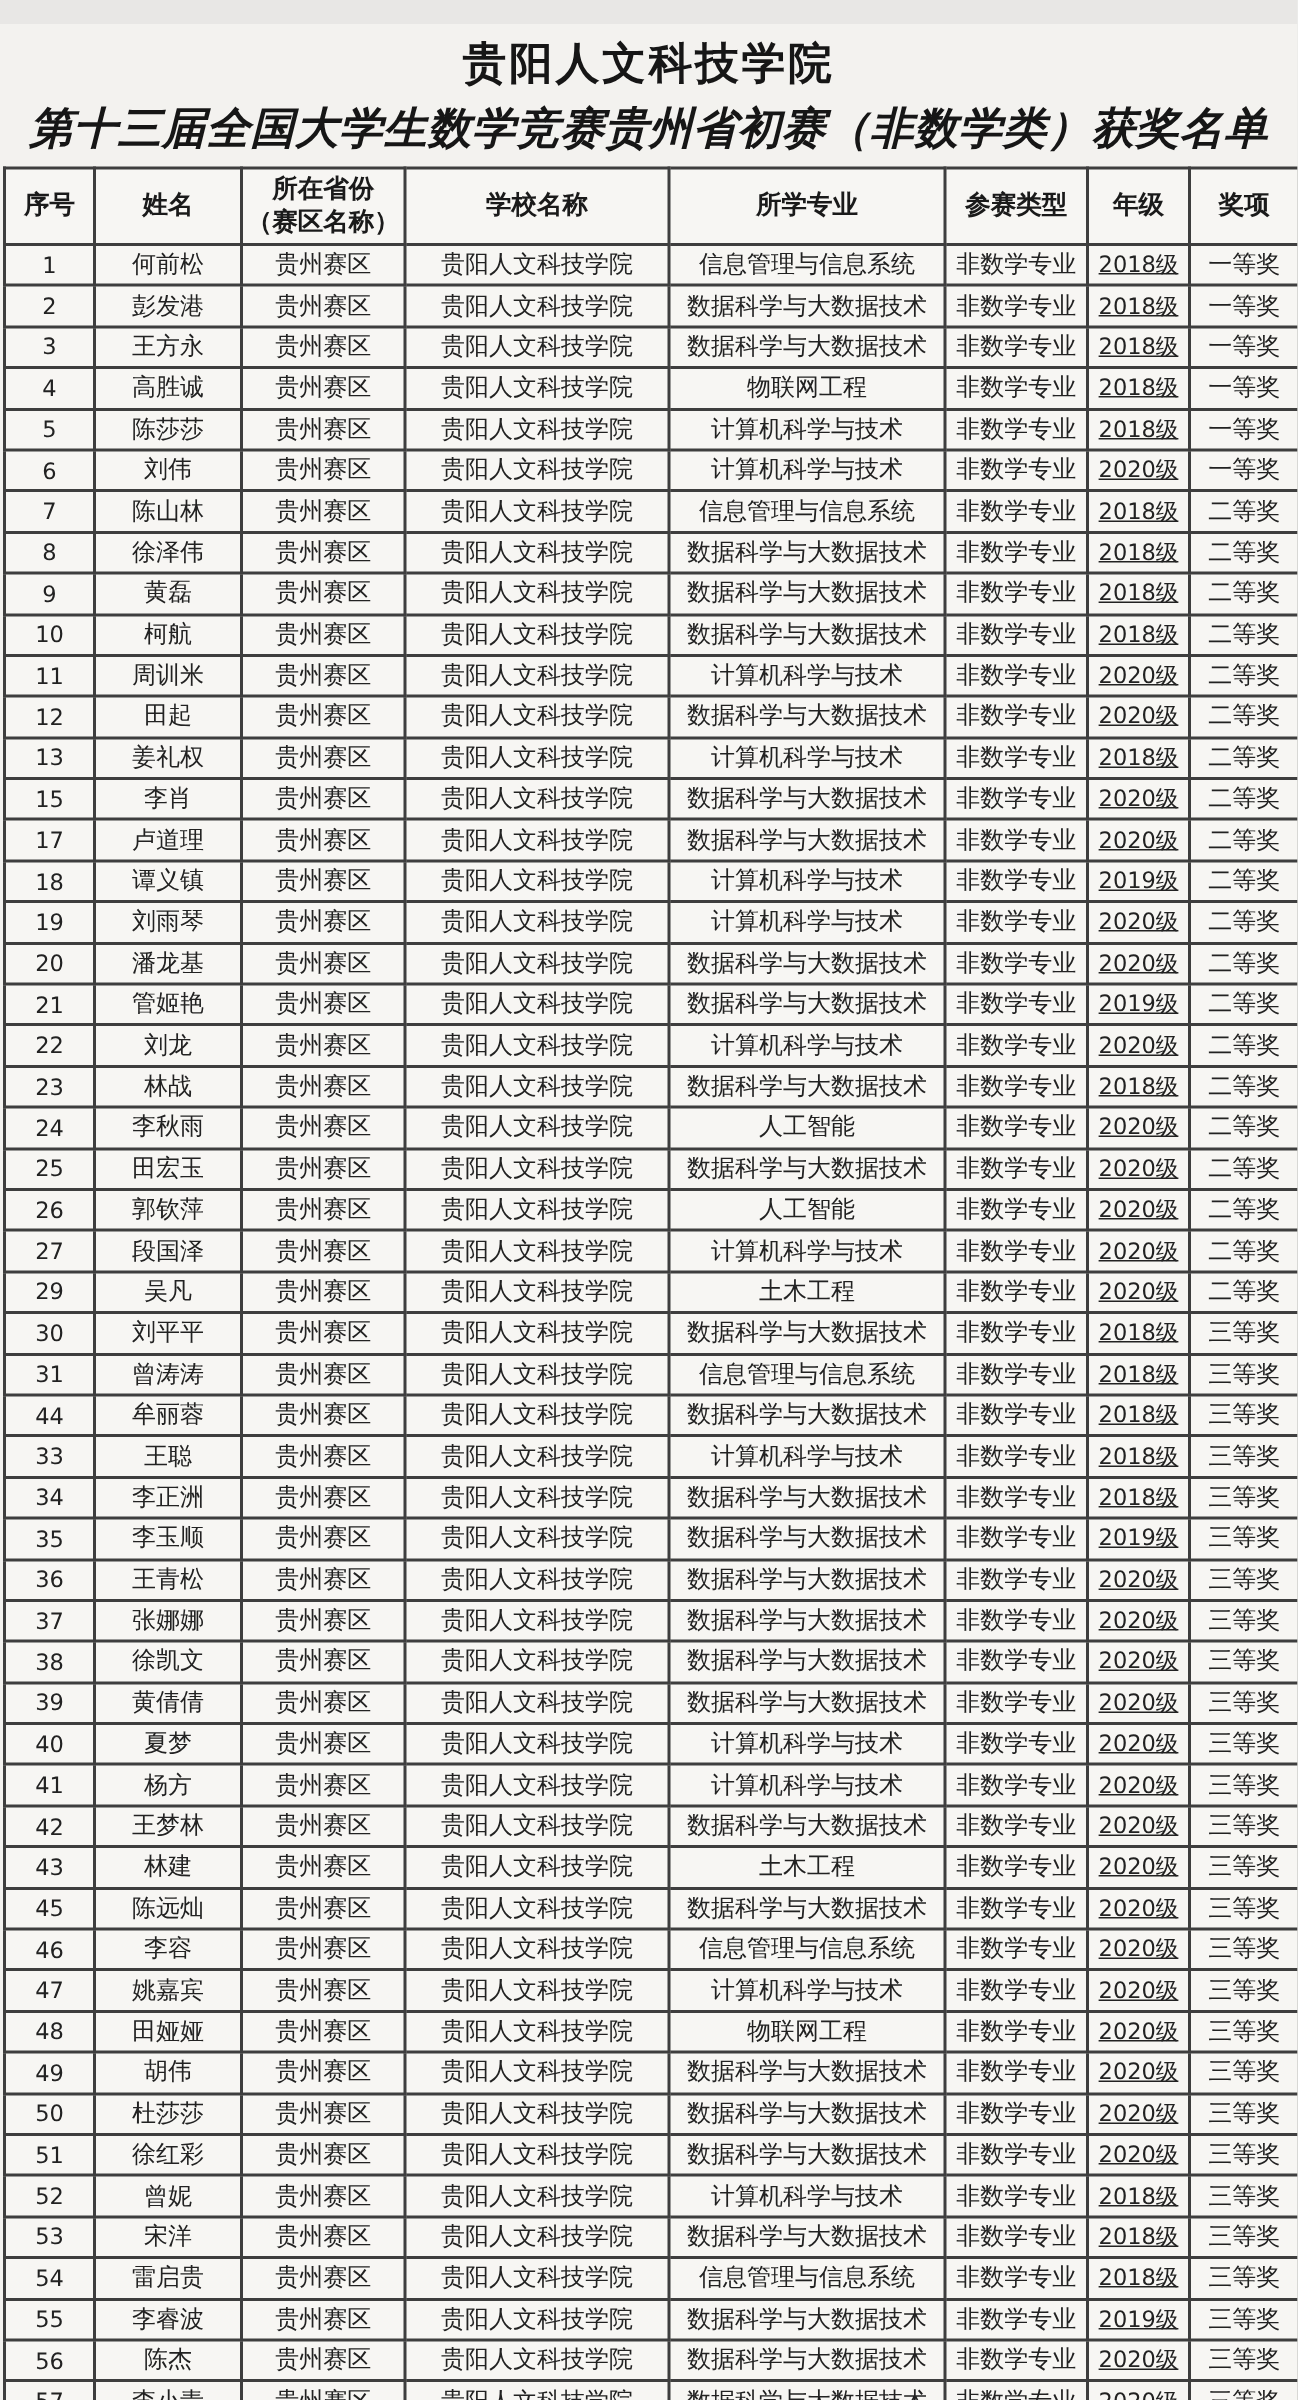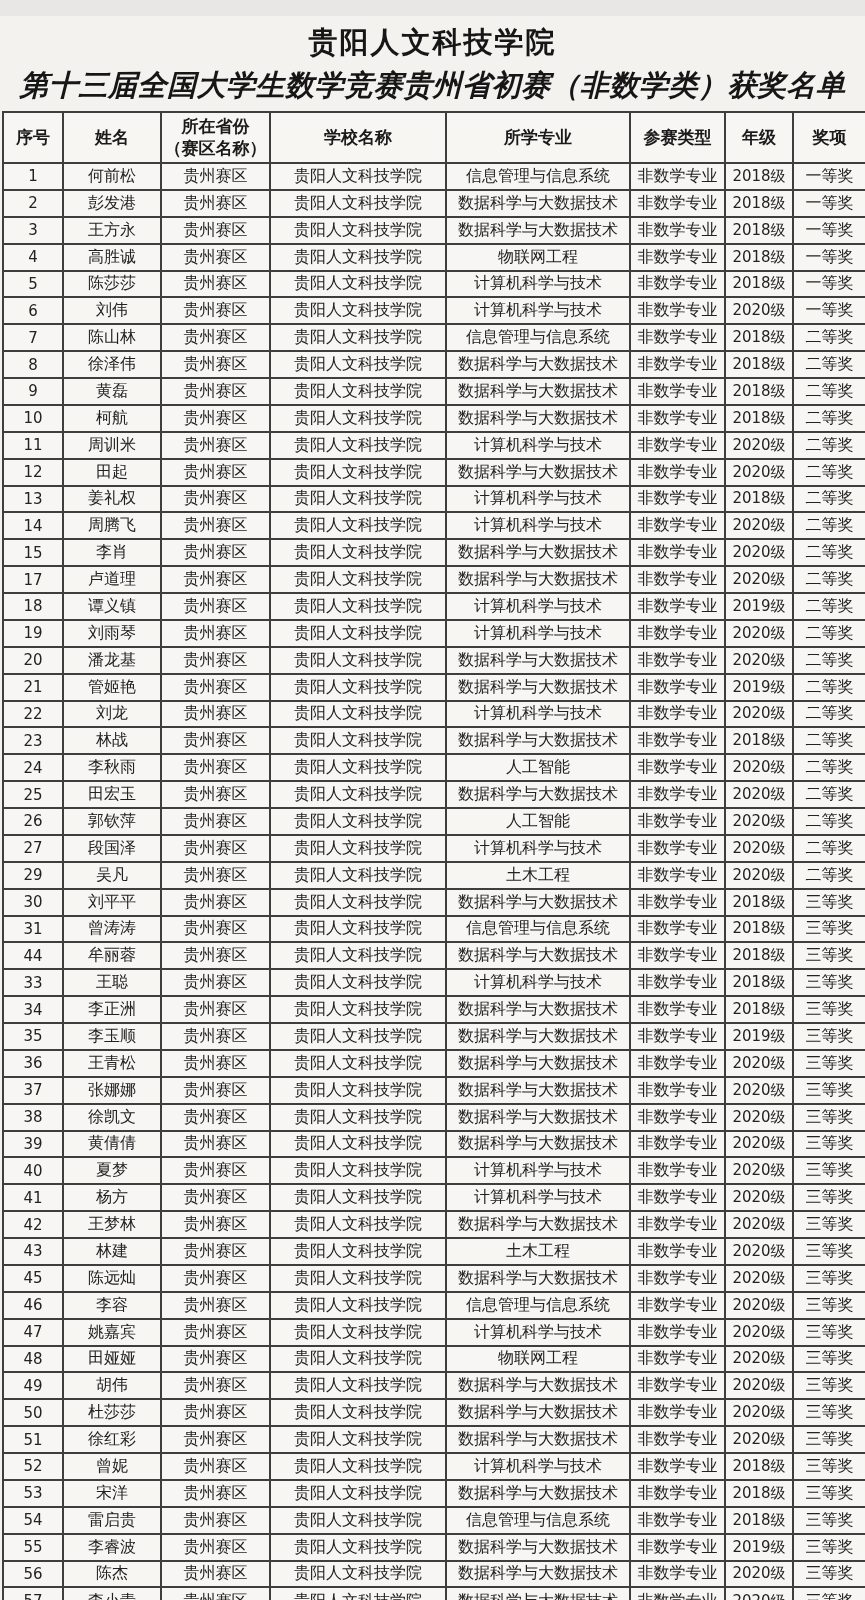--- a/index.html
+++ b/index.html
@@ -62,21 +62,21 @@
     color: #1a1a1a;
   }
   table.awards td {
     height: 25px;
     font-size: 16px;
     font-weight: 500;
     color: #222222;
   }
   
   table.awards td:first-child { font-size: 15px; }
-  table.awards td:nth-child(7) { font-size: 15px; }
+  table.awards td:nth-child(7) { font-size: 15px; text-decoration: underline; }
 </style>
 </head>
 <body>
 
 <div class="page">
   <div class="title1">贵阳人文科技学院</div>
   <div class="title2">第十三届全国大学生数学竞赛贵州省初赛（非数学类）获奖名单</div>
 
   <table class="awards">
     <colgroup>
@@ -227,30 +227,20 @@
           <td>13</td>
           <td>姜礼权</td>
           <td>贵州赛区</td>
           <td>贵阳人文科技学院</td>
           <td>计算机科学与技术</td>
           <td>非数学专业</td>
           <td>2018级</td>
           <td>二等奖</td>
         </tr>
         <tr>
-          <td>14</td>
-          <td>周腾飞</td>
-          <td>贵州赛区</td>
-          <td>贵阳人文科技学院</td>
-          <td>计算机科学与技术</td>
-          <td>非数学专业</td>
-          <td>2020级</td>
-          <td>二等奖</td>
-        </tr>
-        <tr>
           <td>15</td>
           <td>李肖</td>
           <td>贵州赛区</td>
           <td>贵阳人文科技学院</td>
           <td>数据科学与大数据技术</td>
           <td>非数学专业</td>
           <td>2020级</td>
           <td>二等奖</td>
         </tr>
         <tr>

